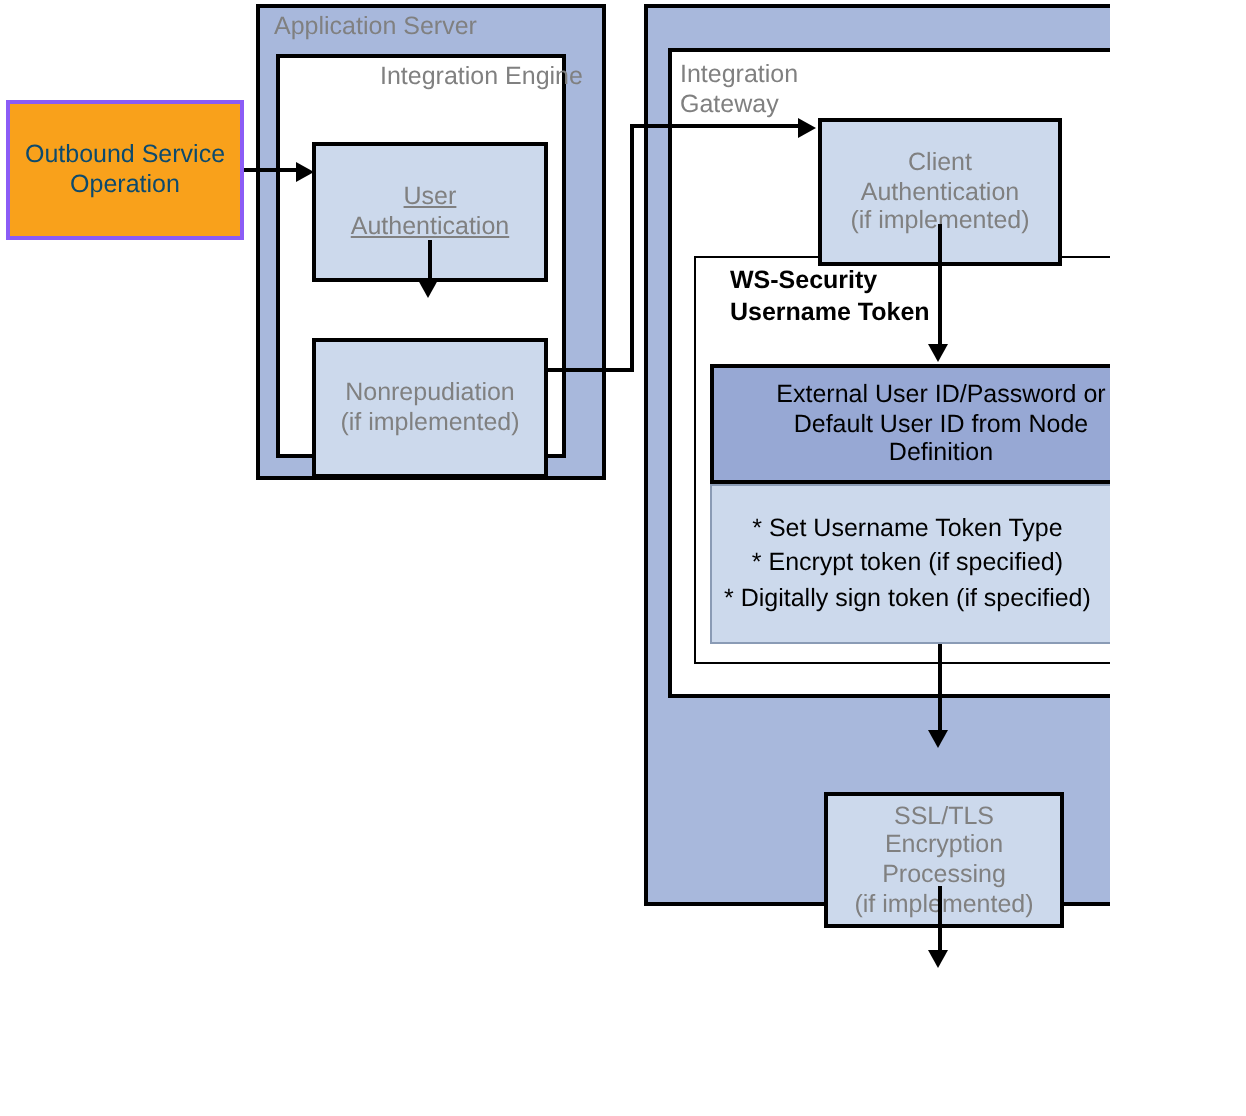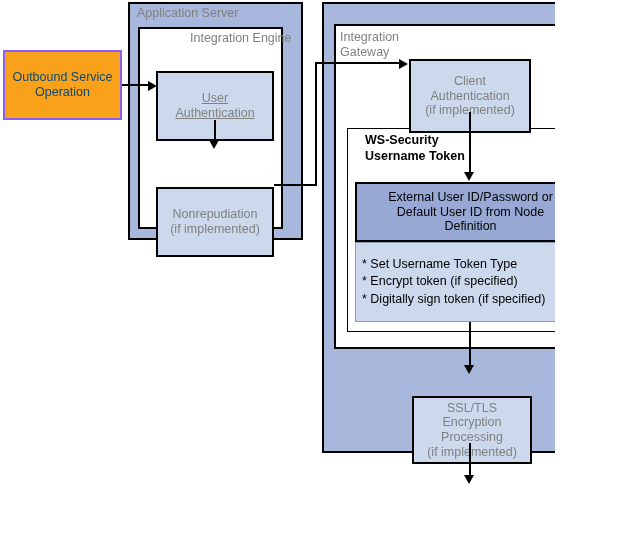--- a/index.html
+++ b/index.html
@@ -145,32 +145,32 @@
   <div class="panel-plain" style="left:347px; top:128px; width:251px; height:204px;"></div>
   <div class="panel-label-bold" style="left:353px; top:133px; width:210px;margin-left:12px;">WS-Security
 Username Token</div>
 
   <div class="node box-orange" style="left:3px; top:50px; width:119px; height:70px;">Outbound Service
 Operation</div>
 
   <div class="node box-light" style="left:156px; top:50px; width:118px; height:70px;text-decoration:underline;">User
 Authentication</div>
 
-  <div class="node box-light" style="left:156px; top:166px; width:118px; height:70px;">Nonrepudiation
+  <div class="node box-light" style="left:156px; top:148px; width:118px; height:70px;">Nonrepudiation
 (if implemented)</div>
 
   <div class="node box-light" style="left:409px; top:38px; width:122px; height:74px;">Client
 Authentication
 (if implemented)</div>
 
   <div class="node box-dark" style="left:355px; top:182px; width:231px; height:60px;">External User ID/Password or
 Default User ID from Node
 Definition</div>
 
-  <div class="node box-list" style="left:355px; top:242px; width:231px; height:80px;">* Set Username Token Type
+  <div class="node box-list" style="left:355px; top:242px; width:231px; height:80px;text-align:center;">* Set Username Token Type
 * Encrypt token (if specified)
 * Digitally sign token (if specified)</div>
 
   <div class="node box-light" style="left:412px; top:375px; width:120px; height:68px;">SSL/TLS
 Encryption
 Processing
 (if implemented)</div>
 
 
   <div class="line line-h" style="left:122px; top:84px; width:30px;"></div>

